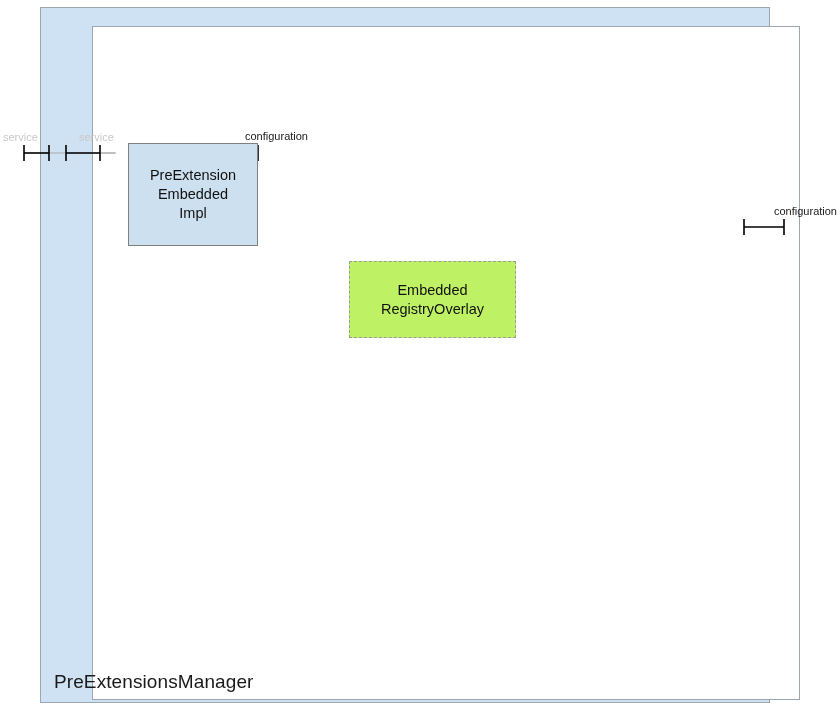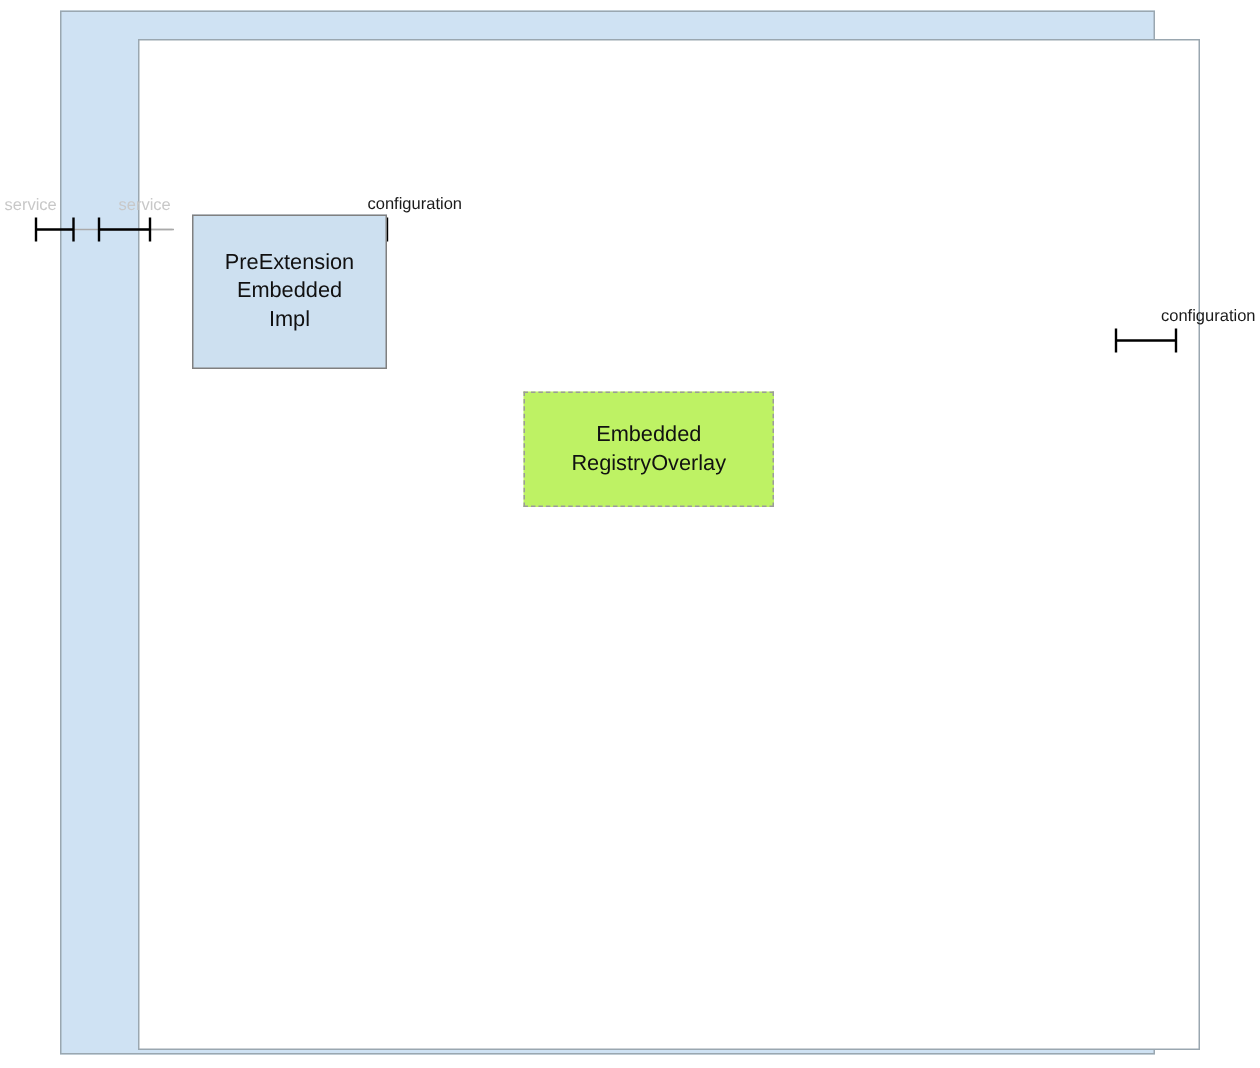--- a/index.html
+++ b/index.html
@@ -162,14 +162,15 @@
     </div>
   </div>
 
   <div class="component dashed" id="cmp-embeddedregistryoverlay">
     <div class="component-label">
       <div>Embedded</div>
       <div>RegistryOverlay</div>
     </div>
   </div>
 
+  <div class="composite-title">PreExtensionsManager</div>
 
 </div>
 
 </body></html>

